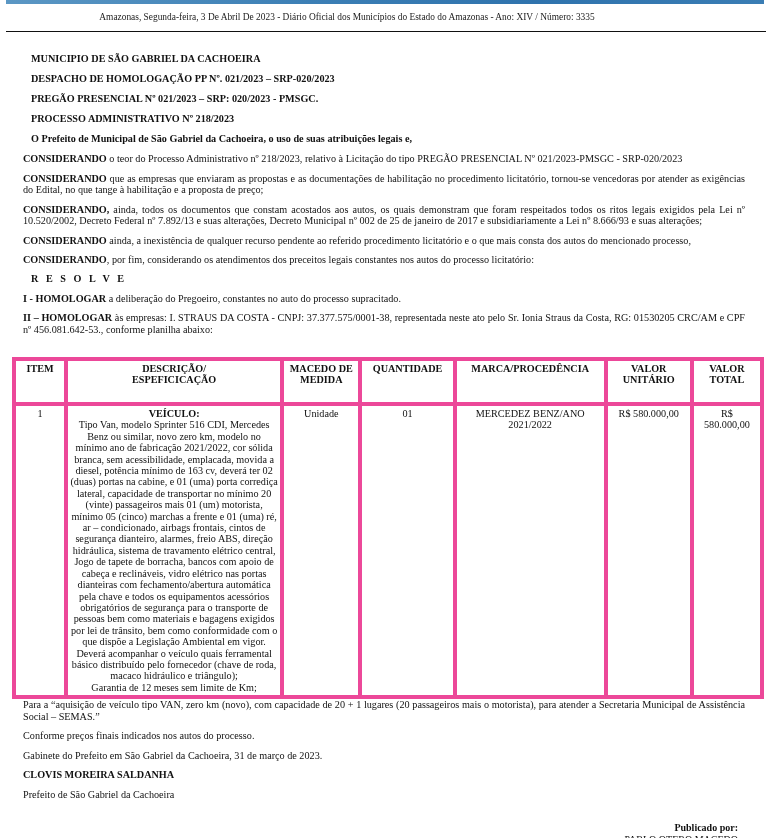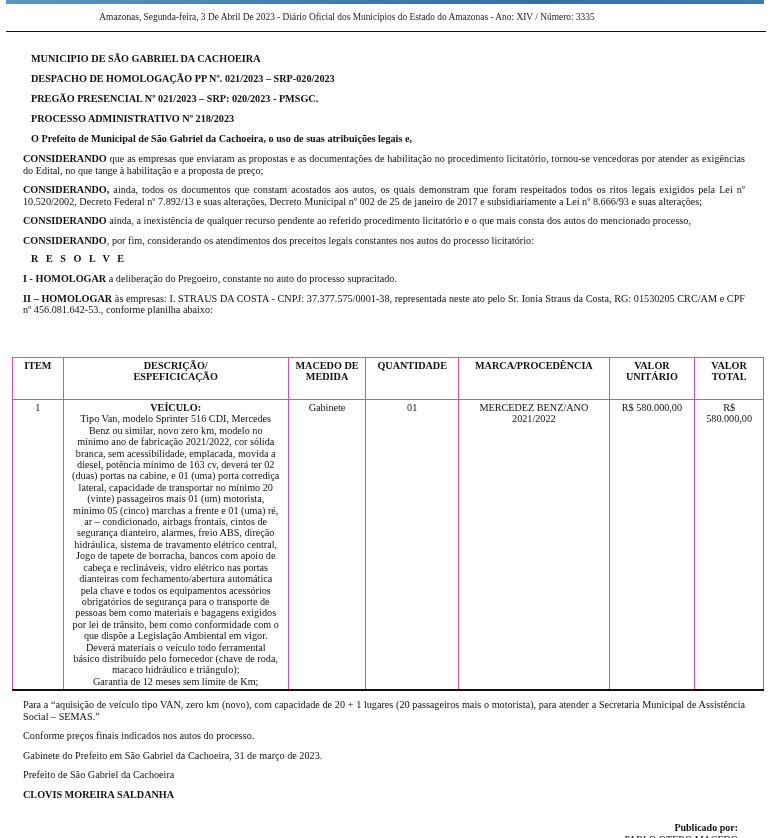--- a/index.html
+++ b/index.html
@@ -25,21 +25,21 @@
   .gap7 { margin-top: 7px; }
   .gap6 { margin-top: 6px; }
   .gap8 { margin-top: 8px; }
   .resolve { letter-spacing: 2.5px; font-weight: bold; }
 
   table.items {
     position: absolute; left: 12px; top: 357px; width: 752px;
     border-collapse: collapse; font-size: 10.2px;
   }
   table.items th, table.items td {
-    border: 1px solid #ec4899; vertical-align: top; text-align: center; padding: 1px 2px;
+    border: 4px solid #ec4899; vertical-align: top; text-align: center; padding: 1px 2px;
     line-height: 11.4px;
   }
   table.items th { font-weight: bold; height: 38px; padding-top: 2px; }
   table.items tr.body-row td { padding-top: 2px; padding-bottom: 2px; }
   table.items { border-bottom: 2px solid #111; }
   .col-item { width: 46px; }
   .col-desc { width: 222px; }
   .col-unit { width: 73px; }
   .col-qty { width: 88px; }
   .col-brand { width: 146px; }
@@ -62,37 +62,40 @@
 
 <div class="content">
   <p class="line b">MUNICIPIO DE SÃO GABRIEL DA CACHOEIRA</p>
   <p class="line b gap7">DESPACHO DE HOMOLOGAÇÃO PP Nº. 021/2023 – SRP-020/2023</p>
   <p class="line b gap7">PREGÃO PRESENCIAL Nº 021/2023 – SRP: 020/2023 - PMSGC.</p>
   <p class="line b gap7">PROCESSO ADMINISTRATIVO Nº 218/2023</p>
 
 
   <p class="line b gap7">O Prefeito de Municipal de São Gabriel da Cachoeira, o uso de suas atribuições legais e,</p>
 
+  <p class="p gap7">
+    <span class="b">CONSIDERANDO</span><span> o teor do Processo Administrativo nº 218/2023, relativo à Licitação do tipo PREGÃO PRESENCIAL Nº 021/2023-PMSGC - SRP-020/2023</span>
+  </p>
   <p class="p gap8">
     <span class="b">CONSIDERANDO</span><span> que as empresas que enviaram as propostas e as documentações de habilitação no procedimento licitatório, tornou-se vencedoras por atender as exigências do Edital, no que tange à habilitação e a proposta de preço;</span>
   </p>
   <p class="p gap8">
     <span class="b">CONSIDERANDO,</span><span> ainda, todos os documentos que constam acostados aos autos, os quais demonstram que foram respeitados todos os ritos legais exigidos pela Lei nº 10.520/2002, Decreto Federal nº 7.892/13 e suas alterações, Decreto Municipal nº 002 de 25 de janeiro de 2017 e subsidiariamente a Lei nº 8.666/93 e suas alterações;</span>
   </p>
   <p class="p gap8">
     <span class="b">CONSIDERANDO</span><span> ainda, a inexistência de qualquer recurso pendente ao referido procedimento licitatório e o que mais consta dos autos do mencionado processo,</span>
   </p>
   <p class="p gap8">
     <span class="b">CONSIDERANDO</span><span>, por fim, considerando os atendimentos dos preceitos legais constantes nos autos do processo licitatório:</span>
   </p>
 
   <p class="line resolve gap7">R E S O L V E</p>
 
   <p class="p gap8">
-    <span class="b">I - HOMOLOGAR</span><span> a deliberação do Pregoeiro, constante no auto do processo supracitado.</span>
+    <span class="b">I - HOMOLOGAR</span><span> a deliberação do Pregoeiro, constantes no auto do processo supracitado.</span>
   </p>
   <p class="p gap8">
     <span class="b">II – HOMOLOGAR</span><span> às empresas: I. STRAUS DA COSTA - CNPJ: 37.377.575/0001-38, representada neste ato pelo Sr. Ionia Straus da Costa, RG: 01530205 CRC/AM e CPF nº 456.081.642-53., conforme planilha abaixo:</span>
   </p>
 </div>
 
 <table class="items">
   <thead>
     <tr>
       <th class="col-item">ITEM</th>
@@ -123,43 +126,43 @@
             <div>segurança dianteiro, alarmes, freio ABS, direção</div>
             <div>hidráulica, sistema de travamento elétrico central,</div>
             <div>Jogo de tapete de borracha, bancos com apoio de</div>
             <div>cabeça e reclináveis, vidro elétrico nas portas</div>
             <div>dianteiras com fechamento/abertura automática</div>
             <div>pela chave e todos os equipamentos acessórios</div>
             <div>obrigatórios de segurança para o transporte de</div>
             <div>pessoas bem como materiais e bagagens exigidos</div>
             <div>por lei de trânsito, bem como conformidade com o</div>
             <div>que dispõe a Legislação Ambiental em vigor.</div>
-            <div>Deverá materiais o veículo todo ferramental</div>
+            <div>Deverá acompanhar o veículo quais ferramental</div>
             <div>básico distribuído pelo fornecedor (chave de roda,</div>
             <div>macaco hidráulico e triângulo);</div>
             <div>Garantia de 12 meses sem limite de Km;</div>
           </div>
       </td>
-      <td>Gabinete</td>
+      <td>Unidade</td>
       <td>01</td>
       <td>MERCEDEZ BENZ/ANO 2021/2022</td>
       <td>R$ 580.000,00</td>
       <td>
         <div>R$</div>
         <div>580.000,00</div>
       </td>
     </tr>
   </tbody>
 </table>
 
 <div class="after" id="after-block" style="top: 699px;">
   <p class="p">Para a “aquisição de veículo tipo VAN, zero km (novo), com capacidade de 20 + 1 lugares (20 passageiros mais o motorista), para atender a Secretaria Municipal de Assistência Social – SEMAS.”</p>
   <p class="p gap8">Conforme preços finais indicados nos autos do processo.</p>
   <p class="p gap8">Gabinete do Prefeito em São Gabriel da Cachoeira, 31 de março de 2023.</p>
+  <p class="p b gap8">CLOVIS MOREIRA SALDANHA</p>
   <p class="p gap8">Prefeito de São Gabriel da Cachoeira</p>
-  <p class="p b gap8">CLOVIS MOREIRA SALDANHA</p>
 </div>
 
 <div class="pub">
   <div class="b">Publicado por:</div>
   <div>PABLO OTERO MACEDO</div>
   <div><span class="b">Código Identificador:</span><span> P6AUYUWYE</span></div>
 </div>
 
 </body></html>

